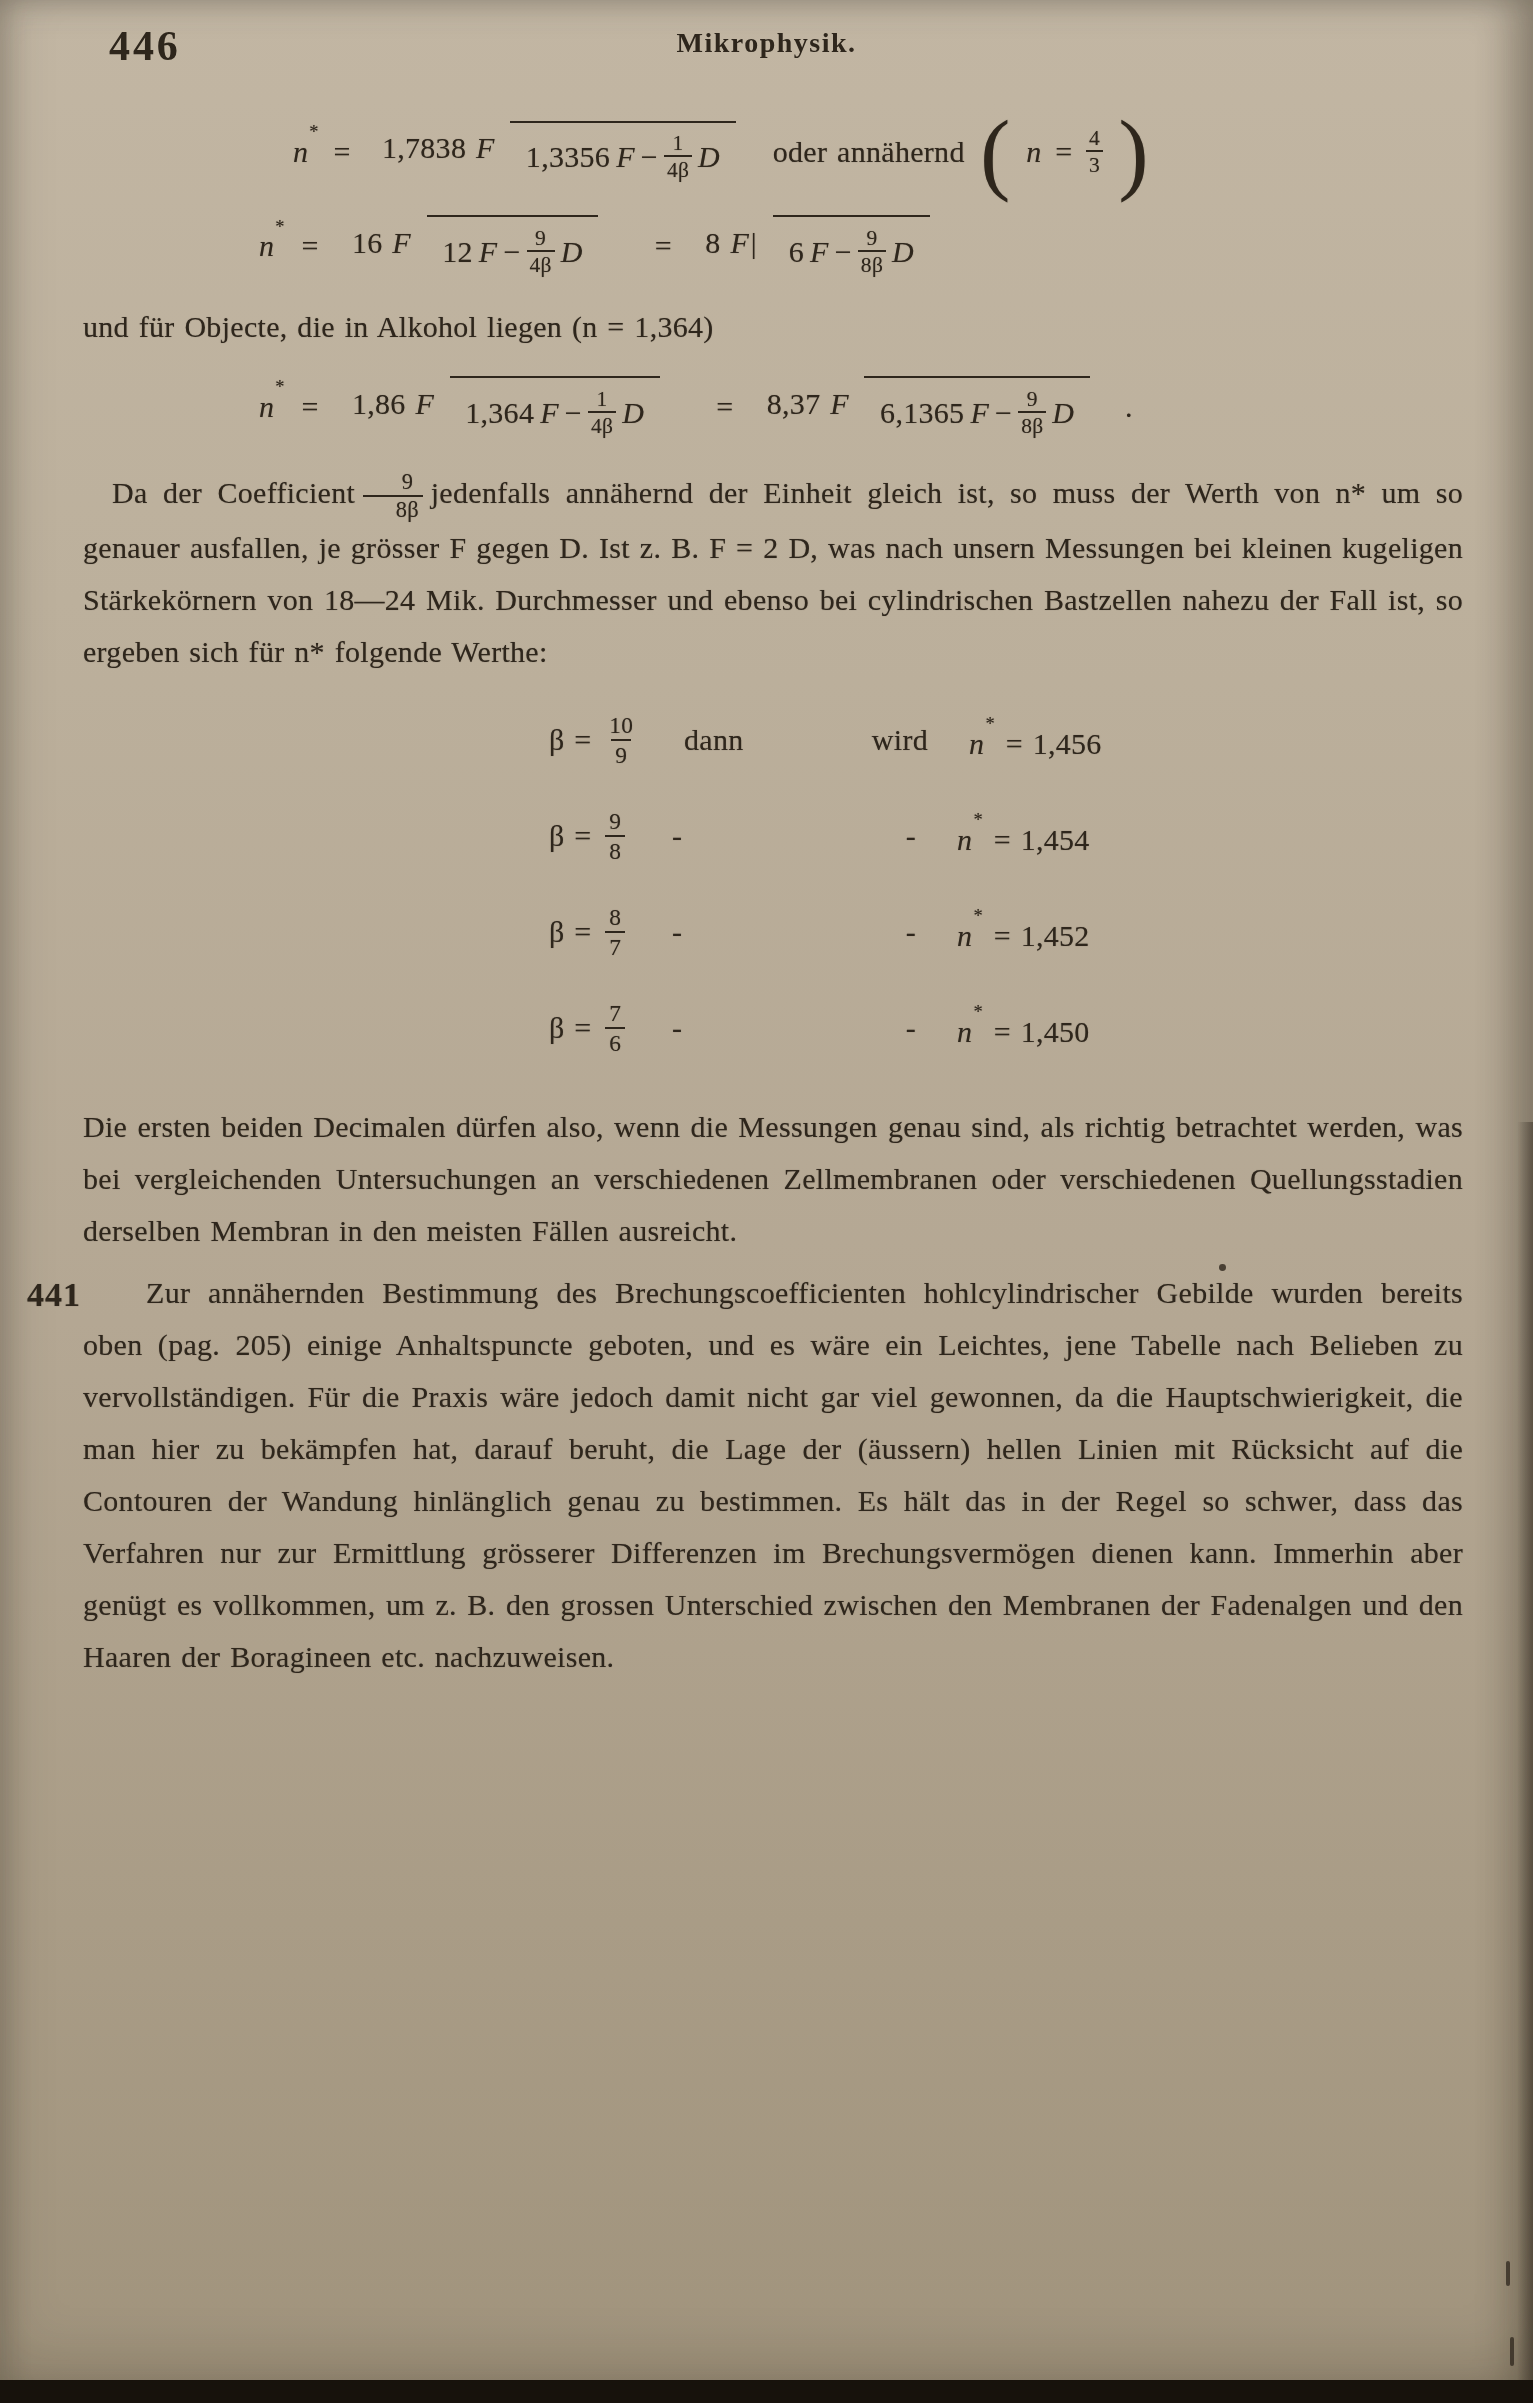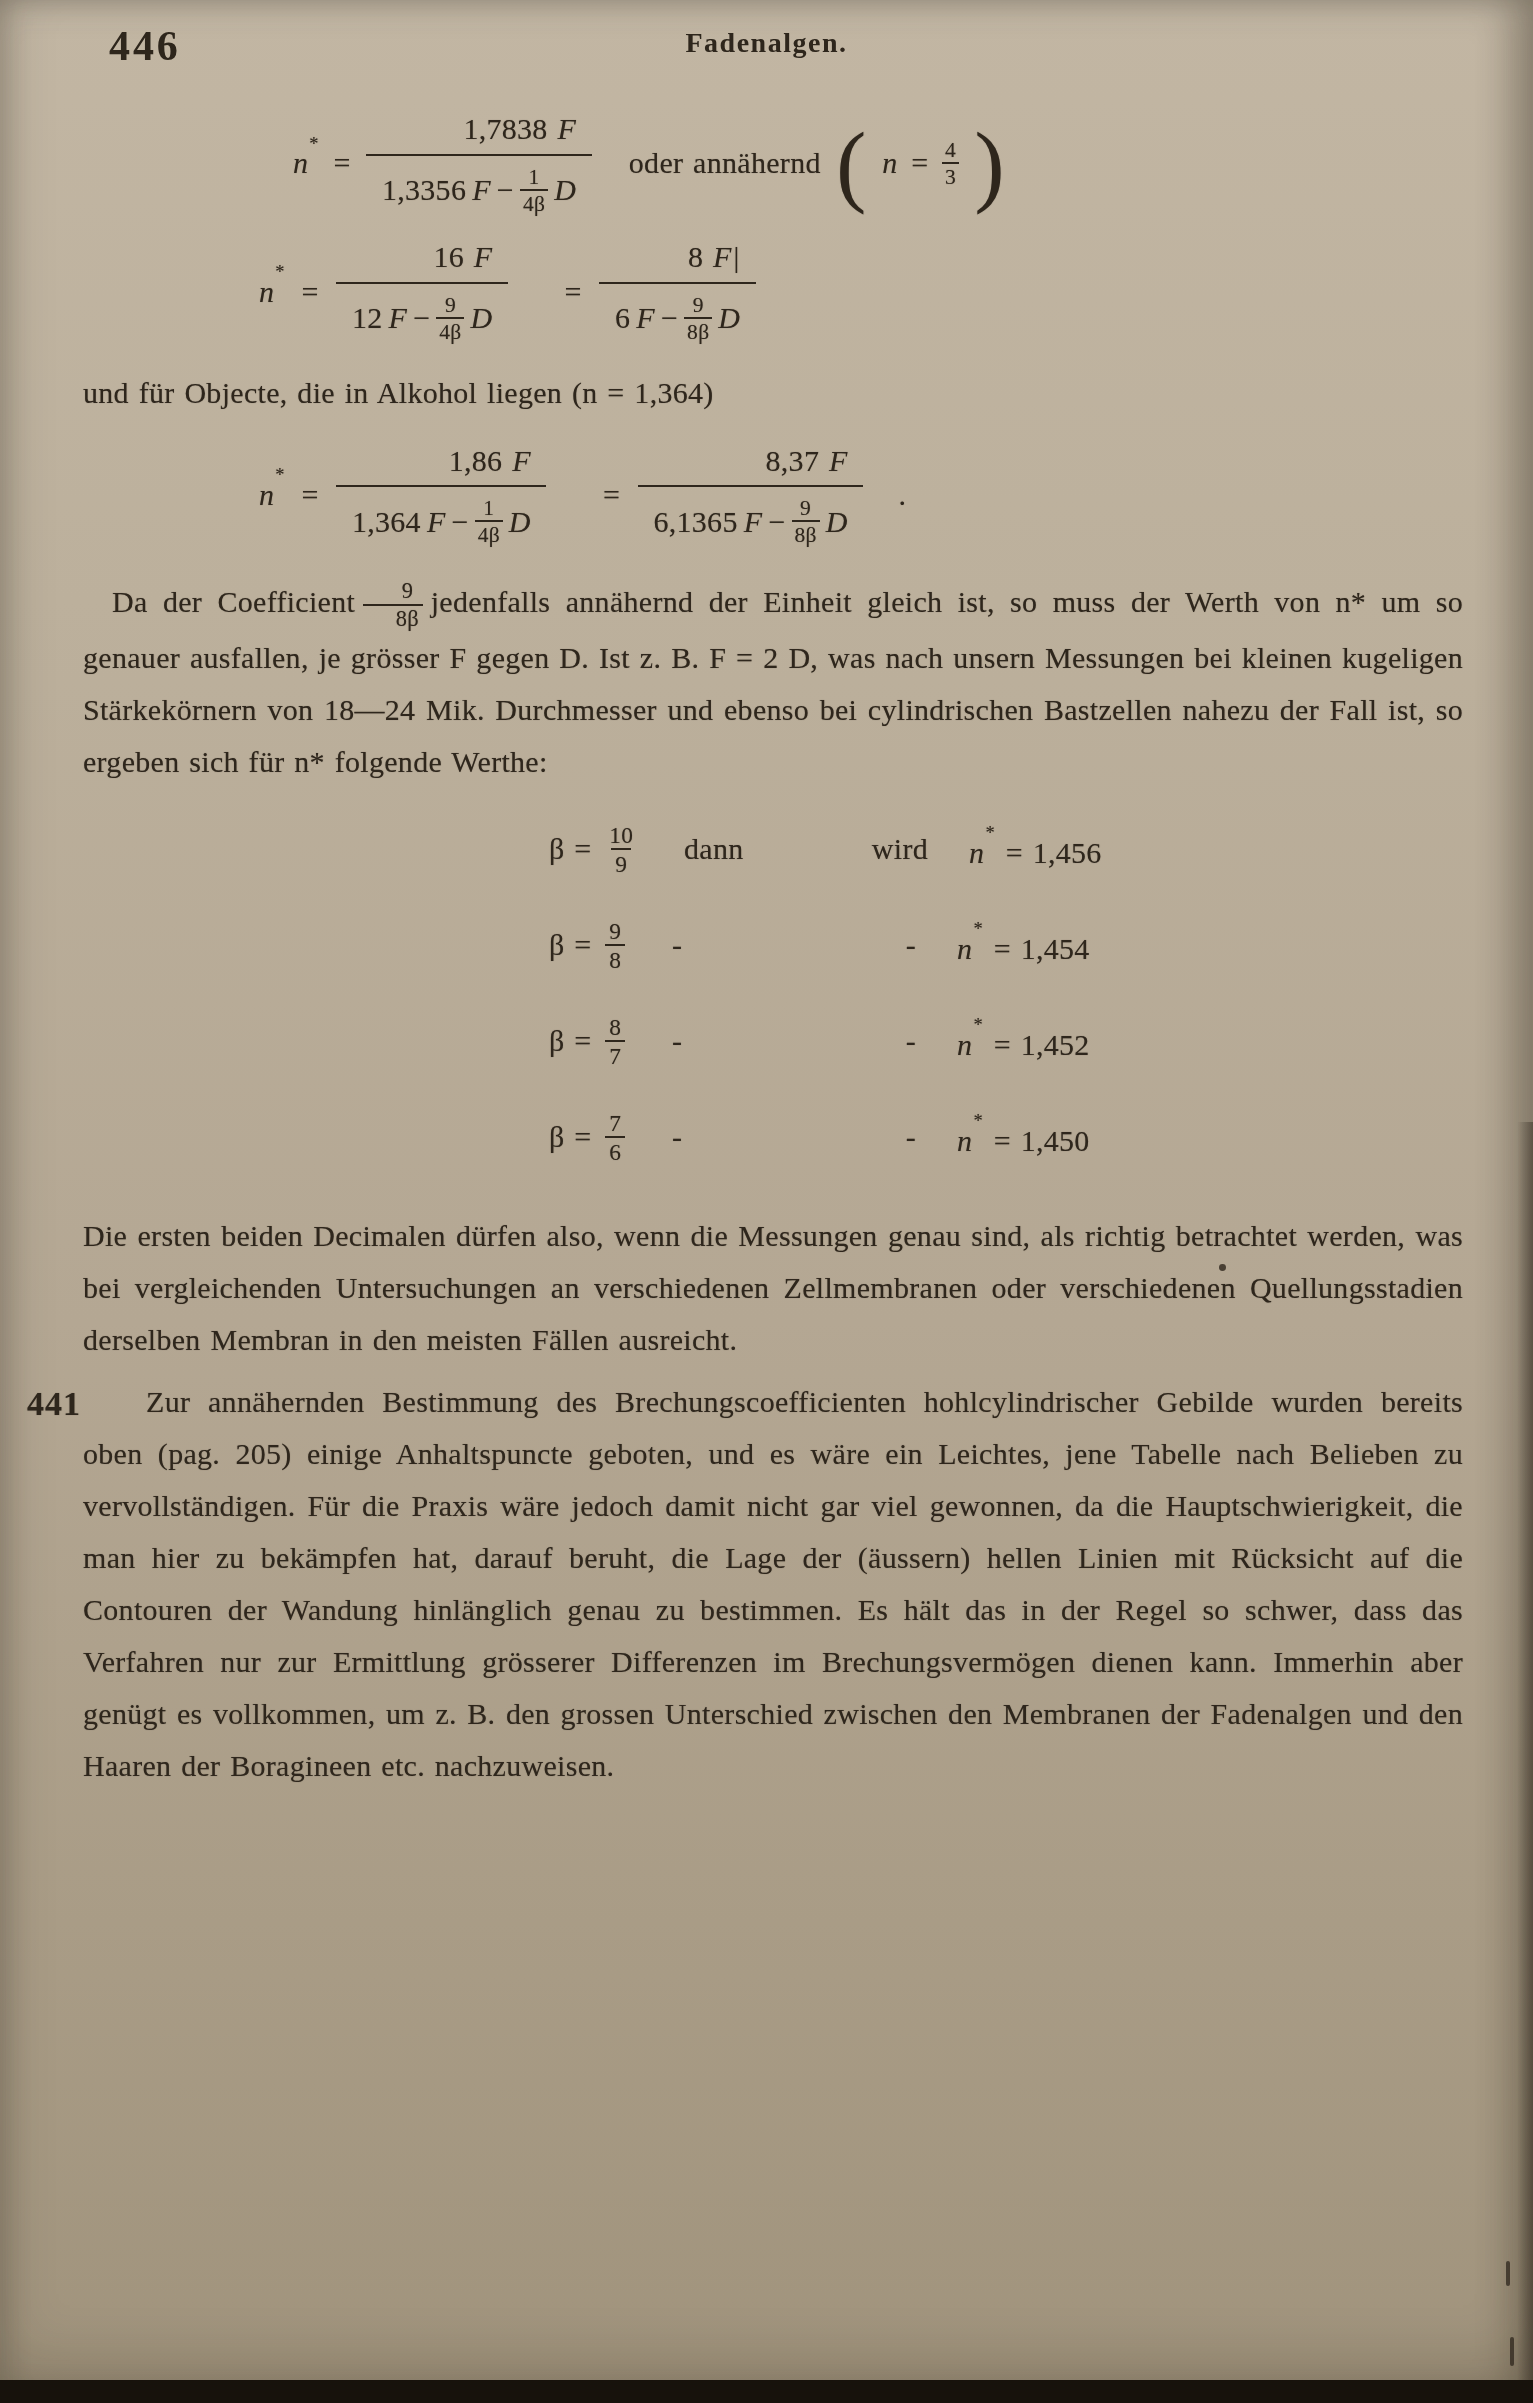--- a/index.html
+++ b/index.html
@@ -32,21 +32,21 @@
   .indent-sm{text-indent:29px;}
   .indent-lg{text-indent:63px;}
 
   
   .formula{display:flex;align-items:center;font-size:30px;line-height:1.2;}
   .f1{margin:25px 0 11.7px 210px;gap:15.6px;}
   .f2{margin:23.4px 0 23.4px 176px;gap:17.6px;}
   .f3{margin:23.4px 0 23.4px 176px;gap:17.6px;}
   .mvar i{font-style:italic;}
   sup.star{font-size:18.5px;position:relative;top:-12.7px;left:1px;}
-  .frac{display:inline-flex;flex-direction:column;align-items:flex-end;vertical-align:middle;}
+  .frac{display:inline-flex;flex-direction:row;align-items:center;vertical-align:middle;}
   .frac .num{padding:0 15.6px 6.8px;display:flex;gap:9.8px;align-items:flex-end;}
   .frac .den{border-top:2.4px solid #2e261c;padding:8.8px 15.6px 0;display:flex;gap:6px;align-items:center;}
   .frac i{font-style:italic;}
   .sfrac{display:inline-flex;flex-direction:column;align-items:center;font-size:21.5px;line-height:1.12;text-align:center;}
   .sfrac .sd{border-top:2px solid #2e261c;padding:1px 2.9px 0;}
   .sfrac .sn{padding:0 2.9px;}
   .bigparen{font-size:90px;font-weight:400;line-height:.9;transform:scaleY(1.02);color:#2e261c;}
   .paren-inner{display:flex;align-items:center;gap:13.7px;font-size:30px;}
 
   
@@ -71,21 +71,21 @@
   .mt2{margin-top:29px;}
   .mt3{margin-top:25px;}
   .mt4{margin-top:9.8px;}
 </style>
 </head>
 <body>
 
 <div class="vignette"></div>
 
 <div class="pagenum">446</div>
-<div class="ptitle">Fadenalgen.</div>
+<div class="ptitle">Mikrophysik.</div>
 
 <div class="content">
 
 
   <div class="formula f1">
     <span class="mvar"><i>n</i><sup class="star">*</sup></span>
     <span>=</span>
     <span class="frac">
       <span class="num">
           <span>1,7838</span>

